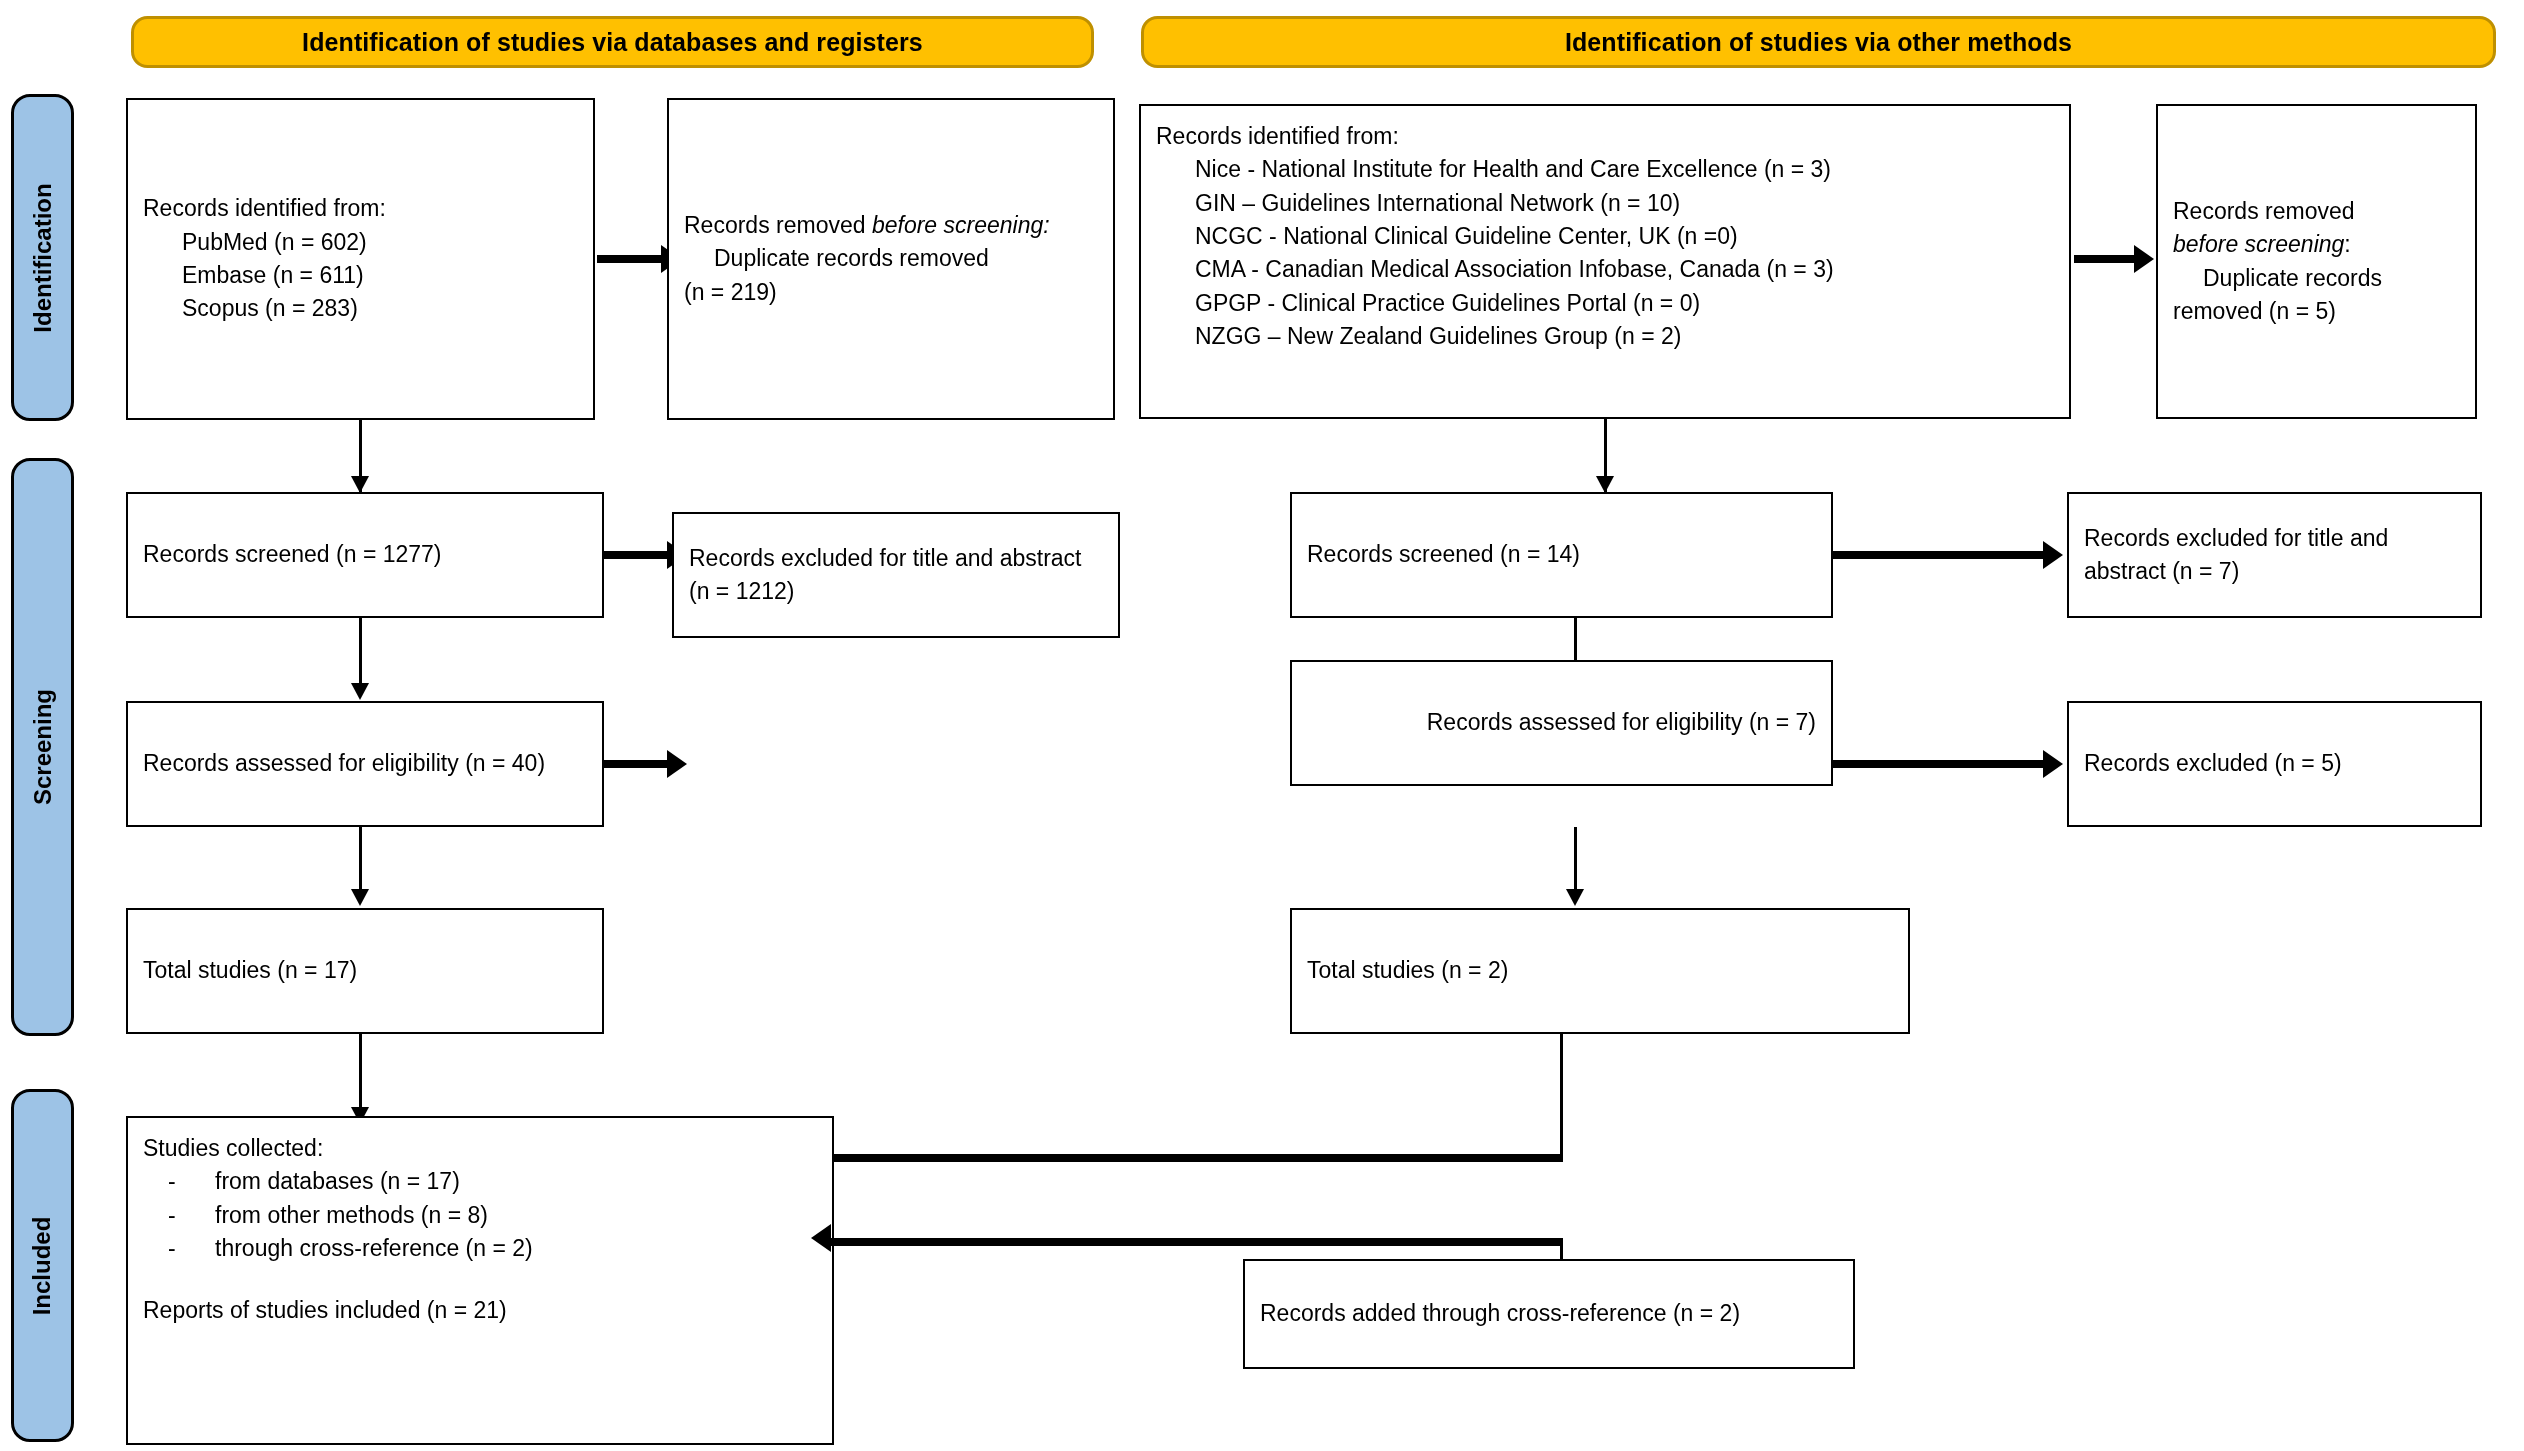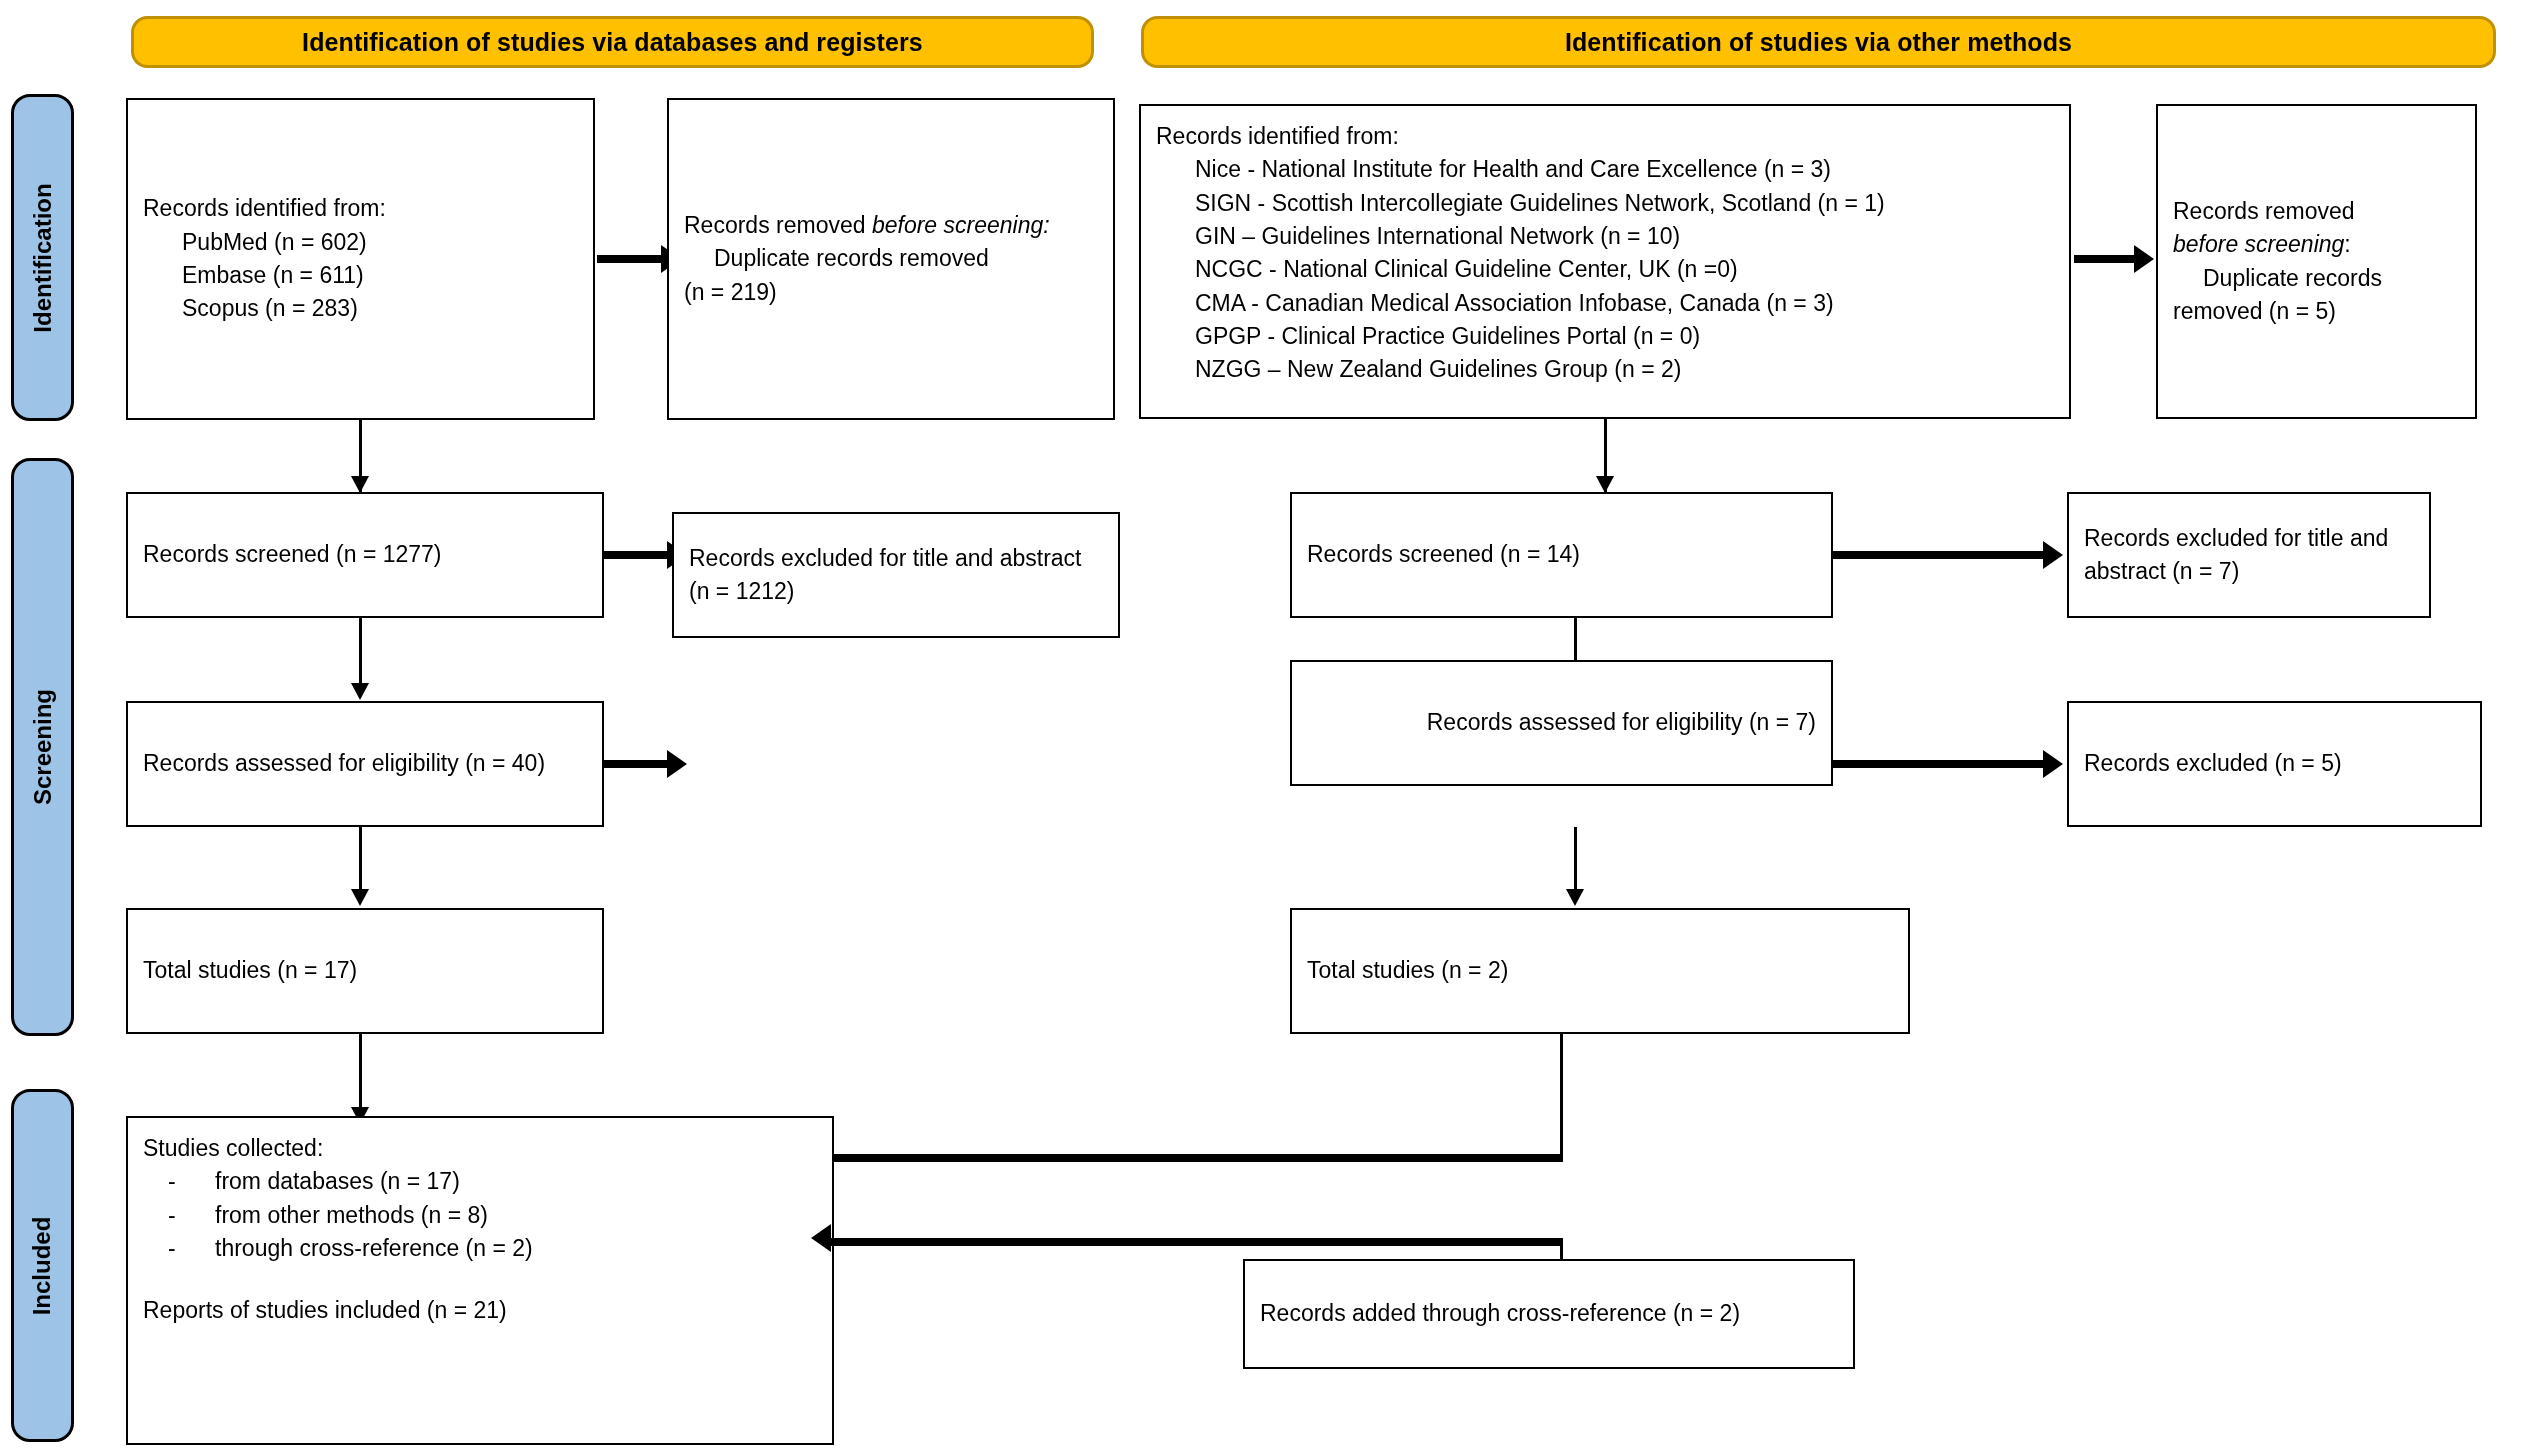--- a/index.html
+++ b/index.html
@@ -142,21 +142,20 @@
       <span>Records removed </span><span class="ital">before screening</span><span class="ital">:</span>
       <span class="indent2">Duplicate records removed</span>
       <span style="display:block">(n = 219)</span>
     </div>
   </div>
 
   <div class="node top-v" style="left:1139px; top:104px; width:932px; height:315px;">
     <div class="txt">
       <span>Records identified from:</span>
       <span class="indent1">Nice - National Institute for Health and Care Excellence (n = 3)</span>
-      <span class="indent1">SIGN - Scottish Intercollegiate Guidelines Network, Scotland (n = 1)</span>
       <span class="indent1">GIN – Guidelines International Network (n = 10)</span>
       <span class="indent1">NCGC - National Clinical Guideline Center, UK (n =0)</span>
       <span class="indent1">CMA - Canadian Medical Association Infobase, Canada (n = 3)</span>
       <span class="indent1">GPGP - Clinical Practice Guidelines Portal (n = 0)</span>
       <span class="indent1">NZGG – New Zealand Guidelines Group (n = 2)</span>
     </div>
   </div>
 
   <div class="ln hline thick" style="left:2074px; top:255px; width:63px;"></div>
   <div class="arrow-right" style="left:2134px; top:245px;"></div>
@@ -187,21 +186,21 @@
     <div class="txt"><span>Records excluded for title and abstract (n = 1212)</span></div>
   </div>
 
   <div class="node center-v" style="left:1290px; top:492px; width:543px; height:126px;">
     <div class="txt"><span>Records screened (n = 14)</span></div>
   </div>
 
   <div class="ln hline thick" style="left:1832px; top:551px; width:217px;"></div>
   <div class="arrow-right" style="left:2043px; top:541px;"></div>
 
-  <div class="node center-v" style="left:2067px; top:492px; width:364px; height:126px;">
+  <div class="node center-v" style="left:2067px; top:492px; width:415px; height:126px;">
     <div class="txt"><span>Records excluded for title and abstract (n = 7)</span></div>
   </div>
 
   <div class="ln vline" style="left:359px; top:618px; width:3.1px; height:76px;"></div>
   <div class="arrow-down" style="left:351px; top:683px;"></div>
 
   <div class="ln vline" style="left:1574px; top:618px; width:3.1px; height:76px;"></div>
   <div class="arrow-down" style="left:1566px; top:683px;"></div>
 
   <div class="node center-v" style="left:126px; top:701px; width:478px; height:126px;">

